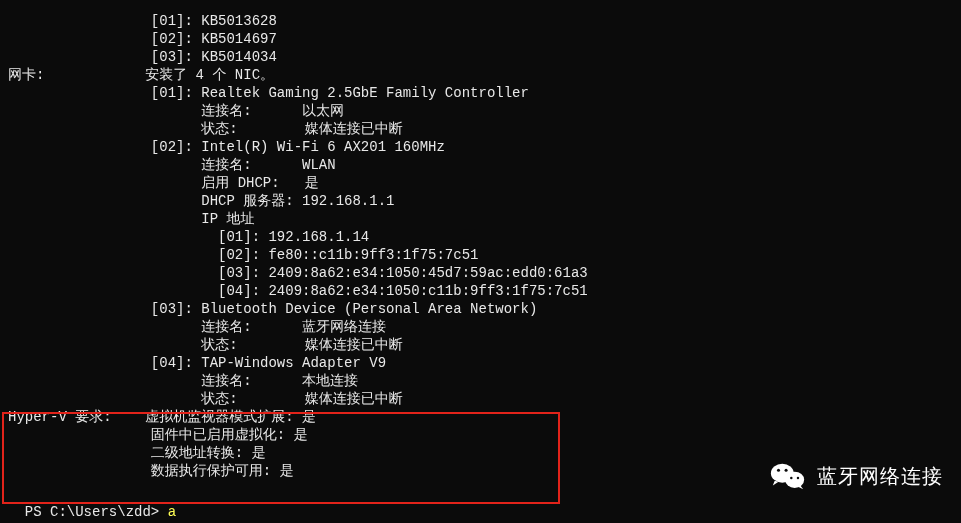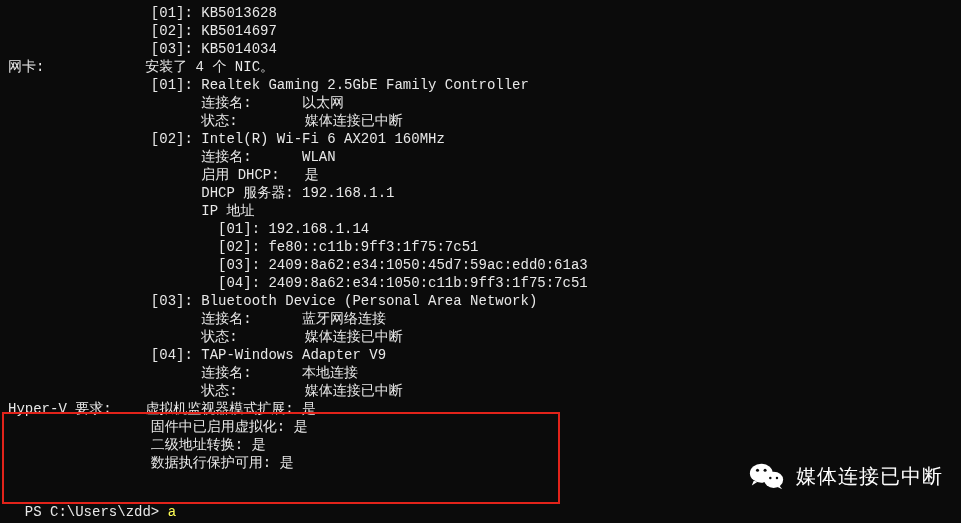--- a/index.html
+++ b/index.html
@@ -6,21 +6,21 @@
   html, body { width: 961px; height: 523px; overflow: hidden; }
   body {
     background: #0b0b0b;
     font-family: "Consolas", "Courier New", monospace;
     font-size: 14px;
     line-height: 18px;
     color: #e8e8e8;
     position: relative;
   }
   .terminal {
-    padding: 4px 8px;
+    padding: 12px 8px;
     white-space: pre;
   }
   .line { white-space: pre; }
   .redbox {
     position: absolute;
     left: 2px;
     top: 412px;
     width: 558px;
     height: 92px;
     border: 2px solid #e2231a;
@@ -72,14 +72,14 @@
       <ellipse cx="14" cy="17" rx="12" ry="10" fill="#fff"></ellipse>
       <ellipse cx="27" cy="24" rx="10" ry="8.5" fill="#fff"></ellipse>
       <circle cx="10" cy="14" r="1.6" fill="#0b0b0b"></circle>
       <circle cx="18" cy="14" r="1.6" fill="#0b0b0b"></circle>
       <circle cx="23.5" cy="22" r="1.3" fill="#0b0b0b"></circle>
       <circle cx="30.5" cy="22" r="1.3" fill="#0b0b0b"></circle>
       <path d="M6 25 L4 30 L10 26 Z" fill="#fff"></path>
       <path d="M33 30 L36 34 L30 31 Z" fill="#fff"></path>
     </svg>
   </span>
-  <span class="wm-text">媒体连接已中断</span>
+  <span class="wm-text">蓝牙网络连接</span>
 </div>
 
 </body></html>

